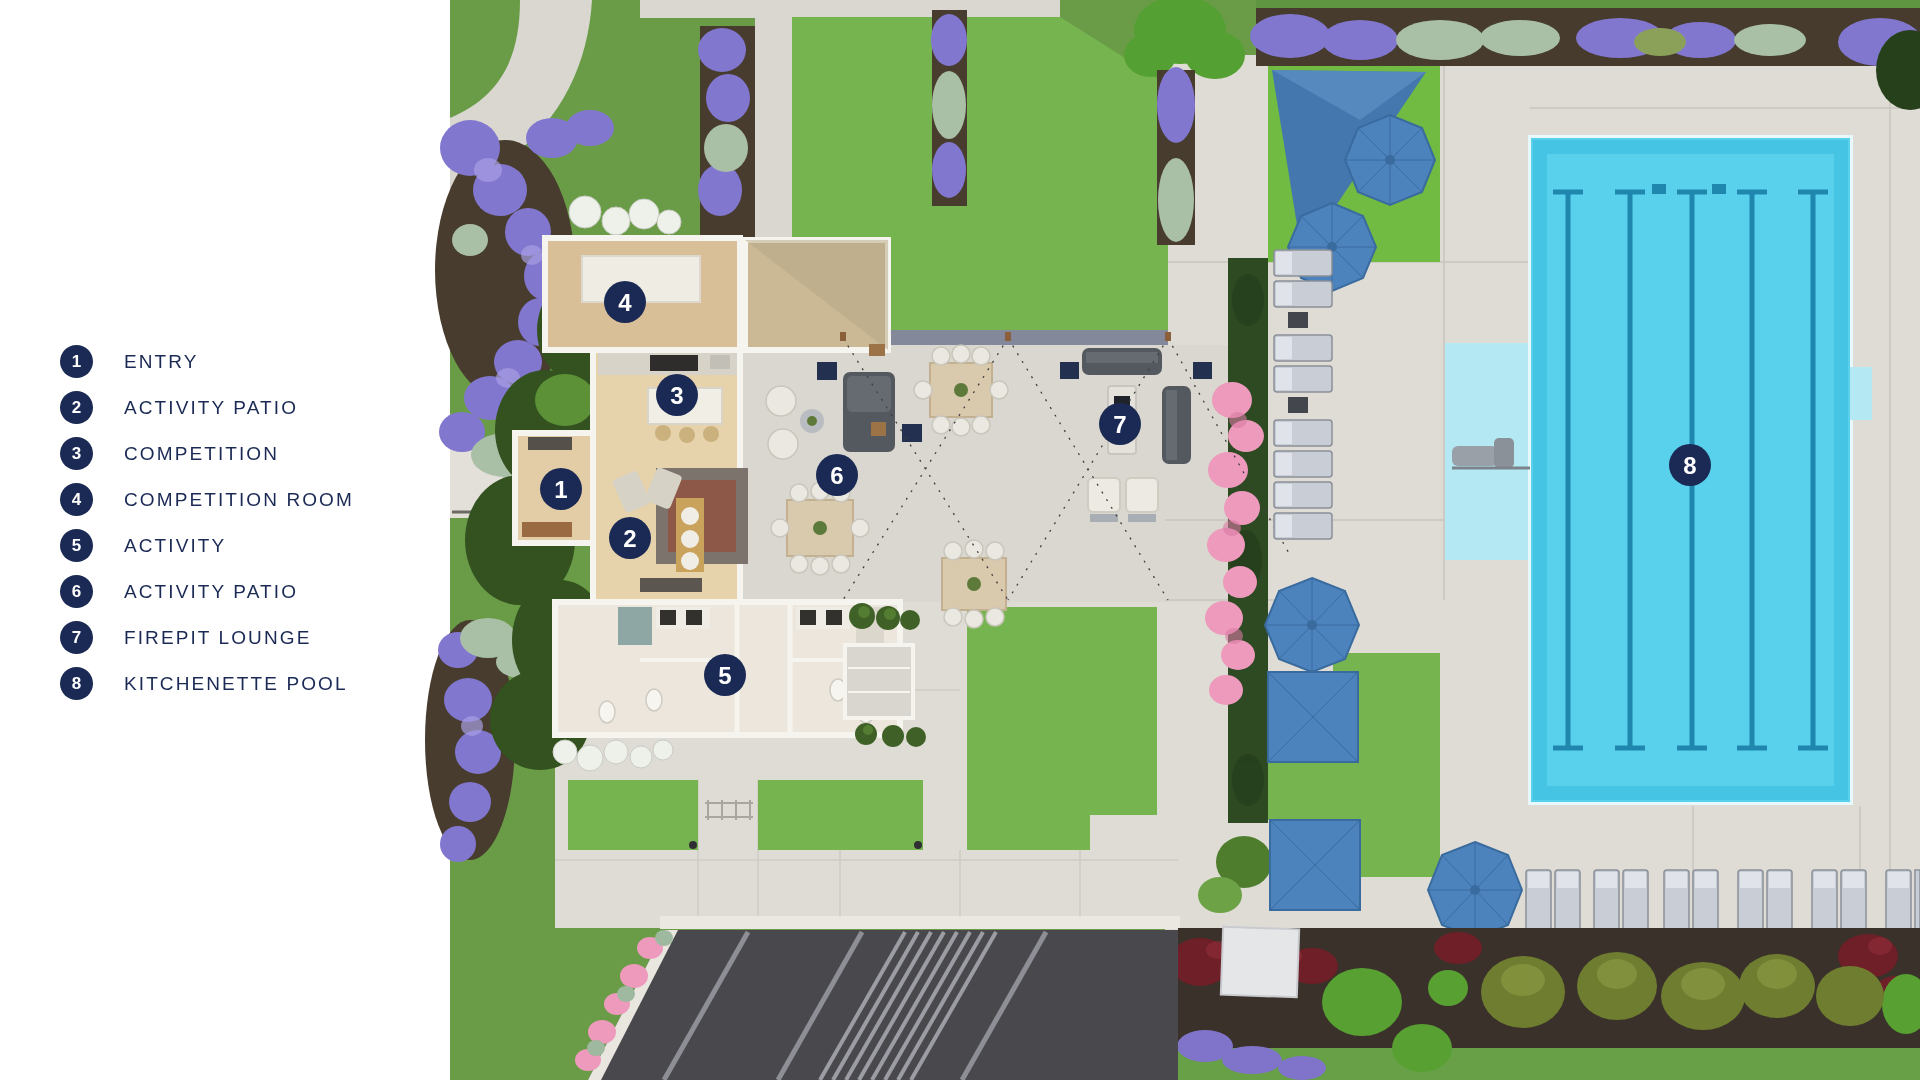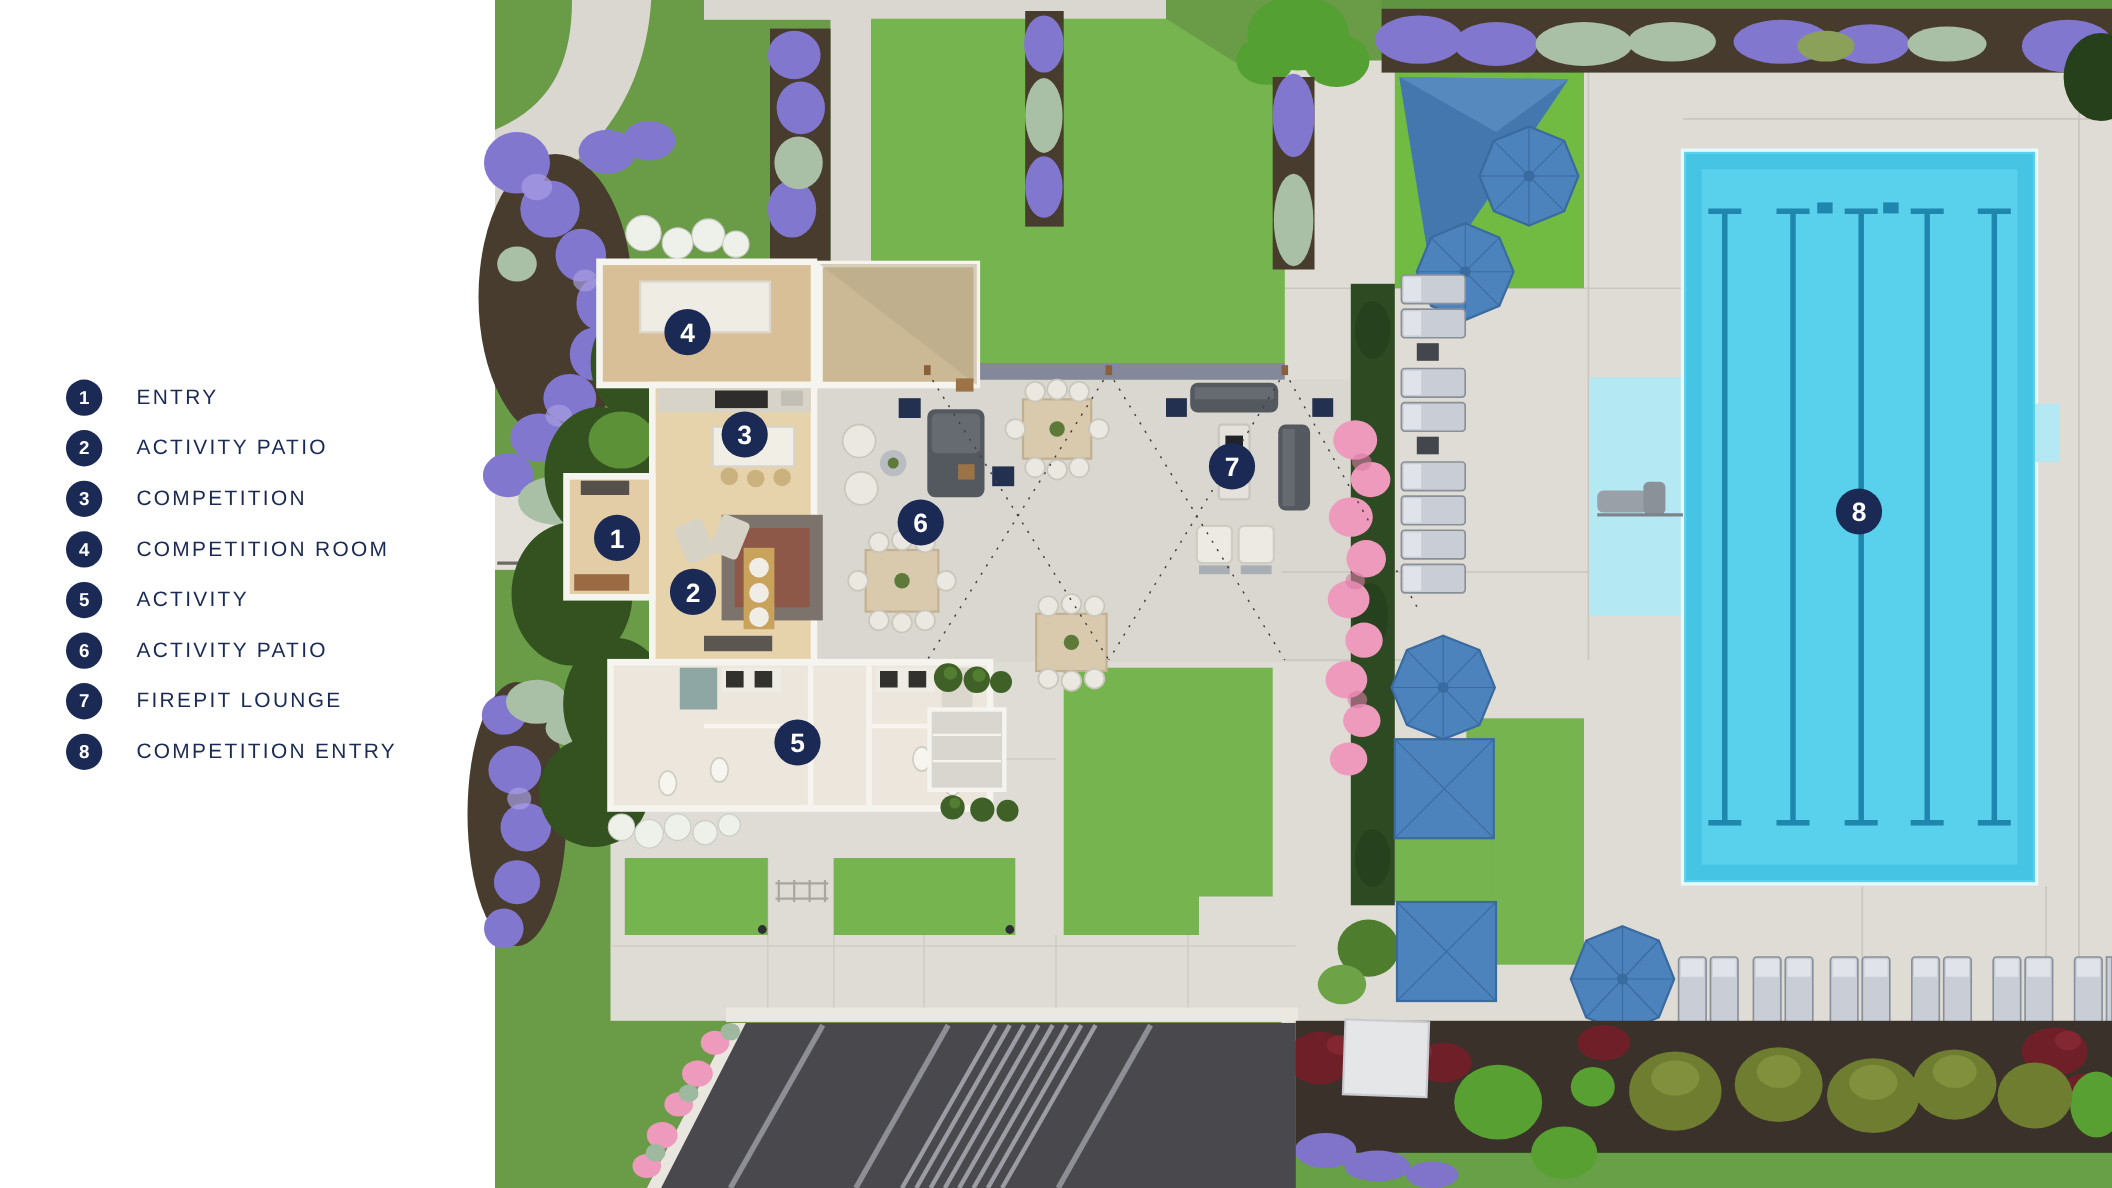--- a/index.html
+++ b/index.html
@@ -681,17 +681,17 @@
   <div class="legend-row">
     <span class="legend-badge">6</span>
     <span class="legend-label">ACTIVITY PATIO</span>
   </div>
   <div class="legend-row">
     <span class="legend-badge">7</span>
     <span class="legend-label">FIREPIT LOUNGE</span>
   </div>
   <div class="legend-row">
     <span class="legend-badge">8</span>
-    <span class="legend-label">COMPETITION ENTRY</span>
+    <span class="legend-label">KITCHENETTE POOL</span>
   </div>
 </div>
 
 </div>
 
 </body></html>

